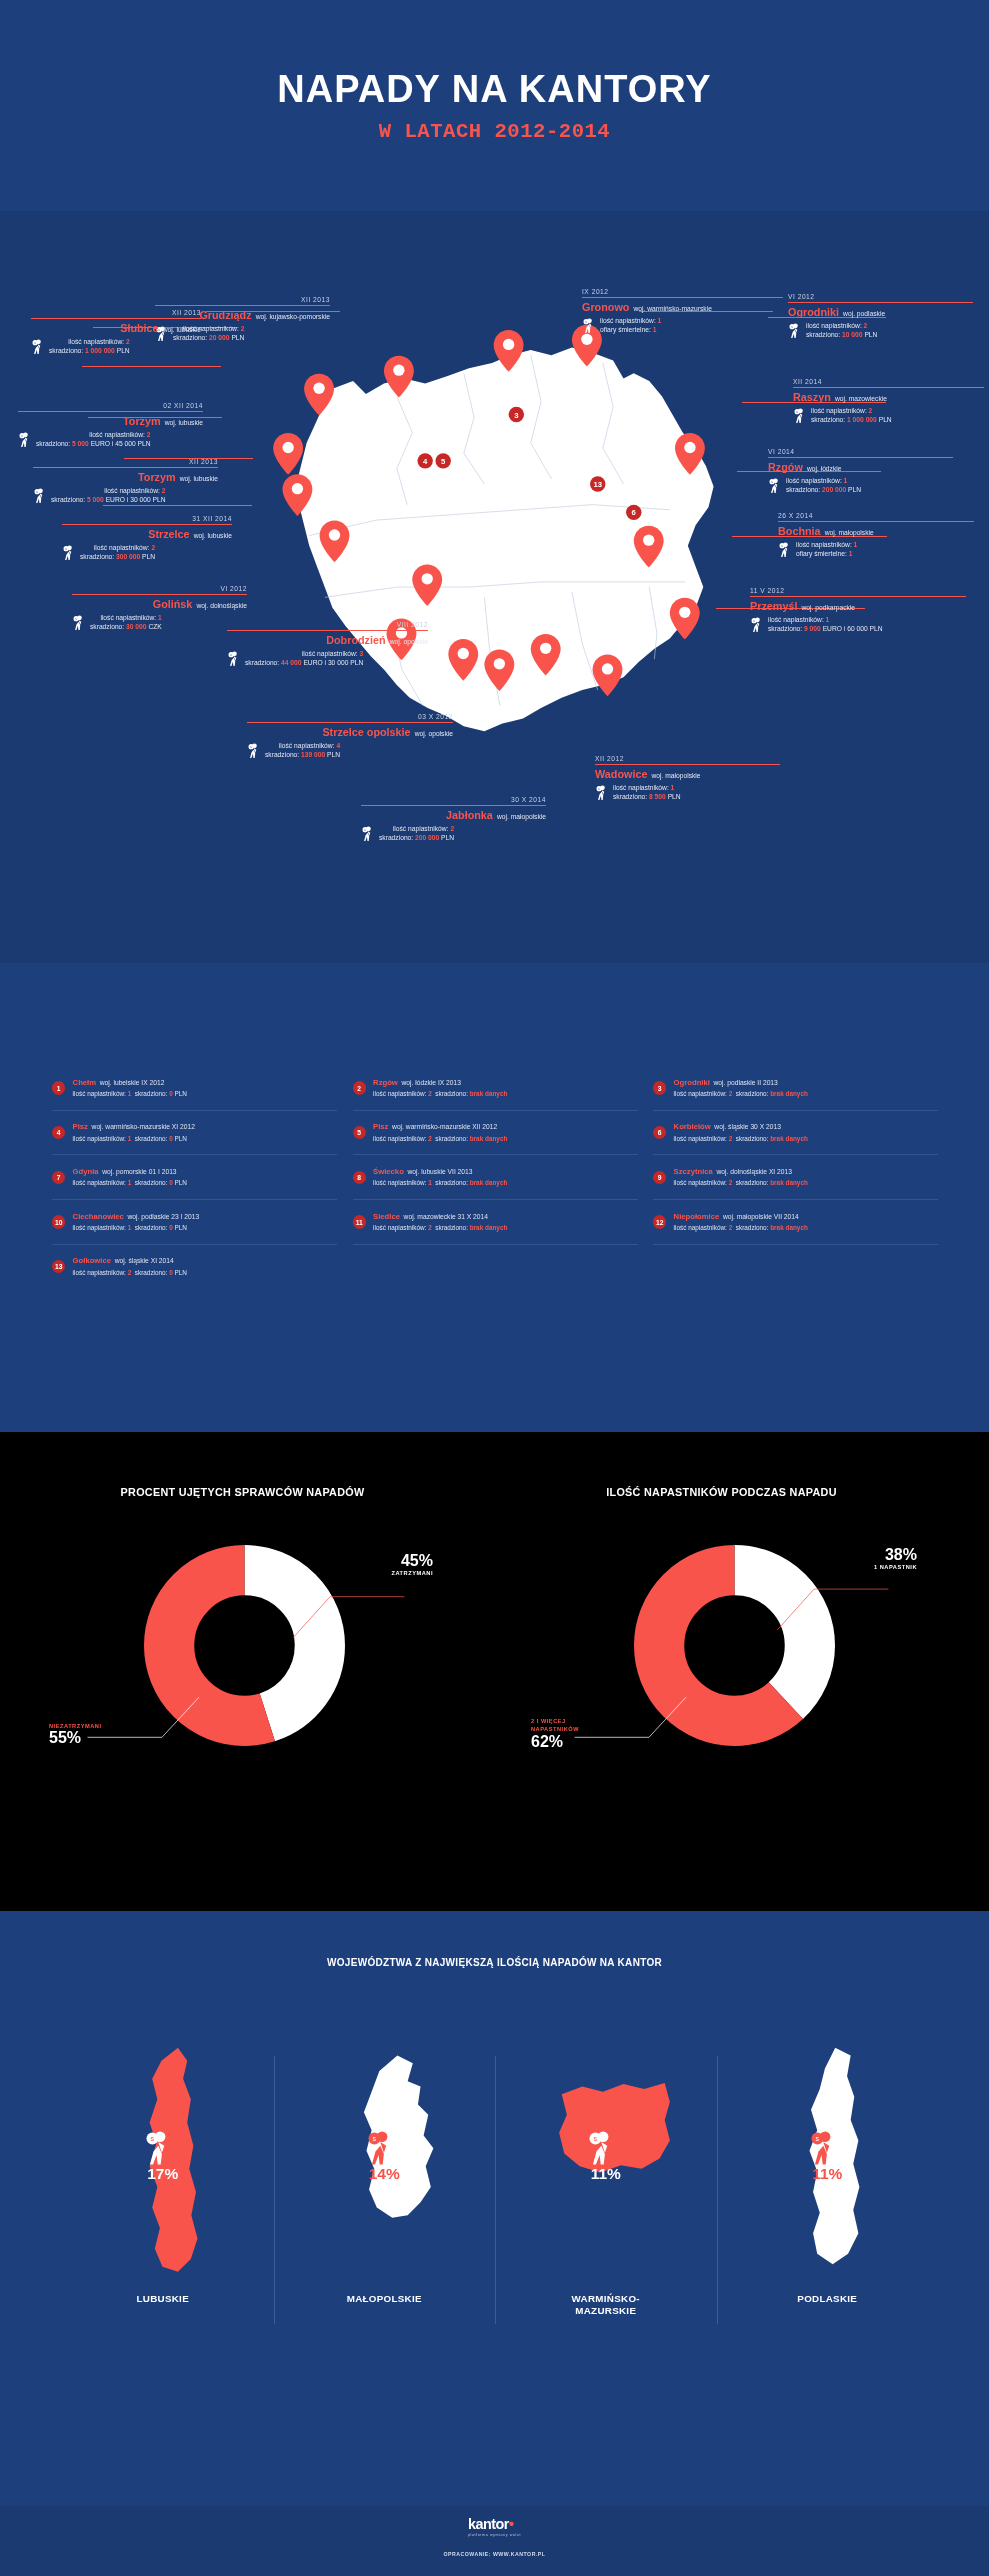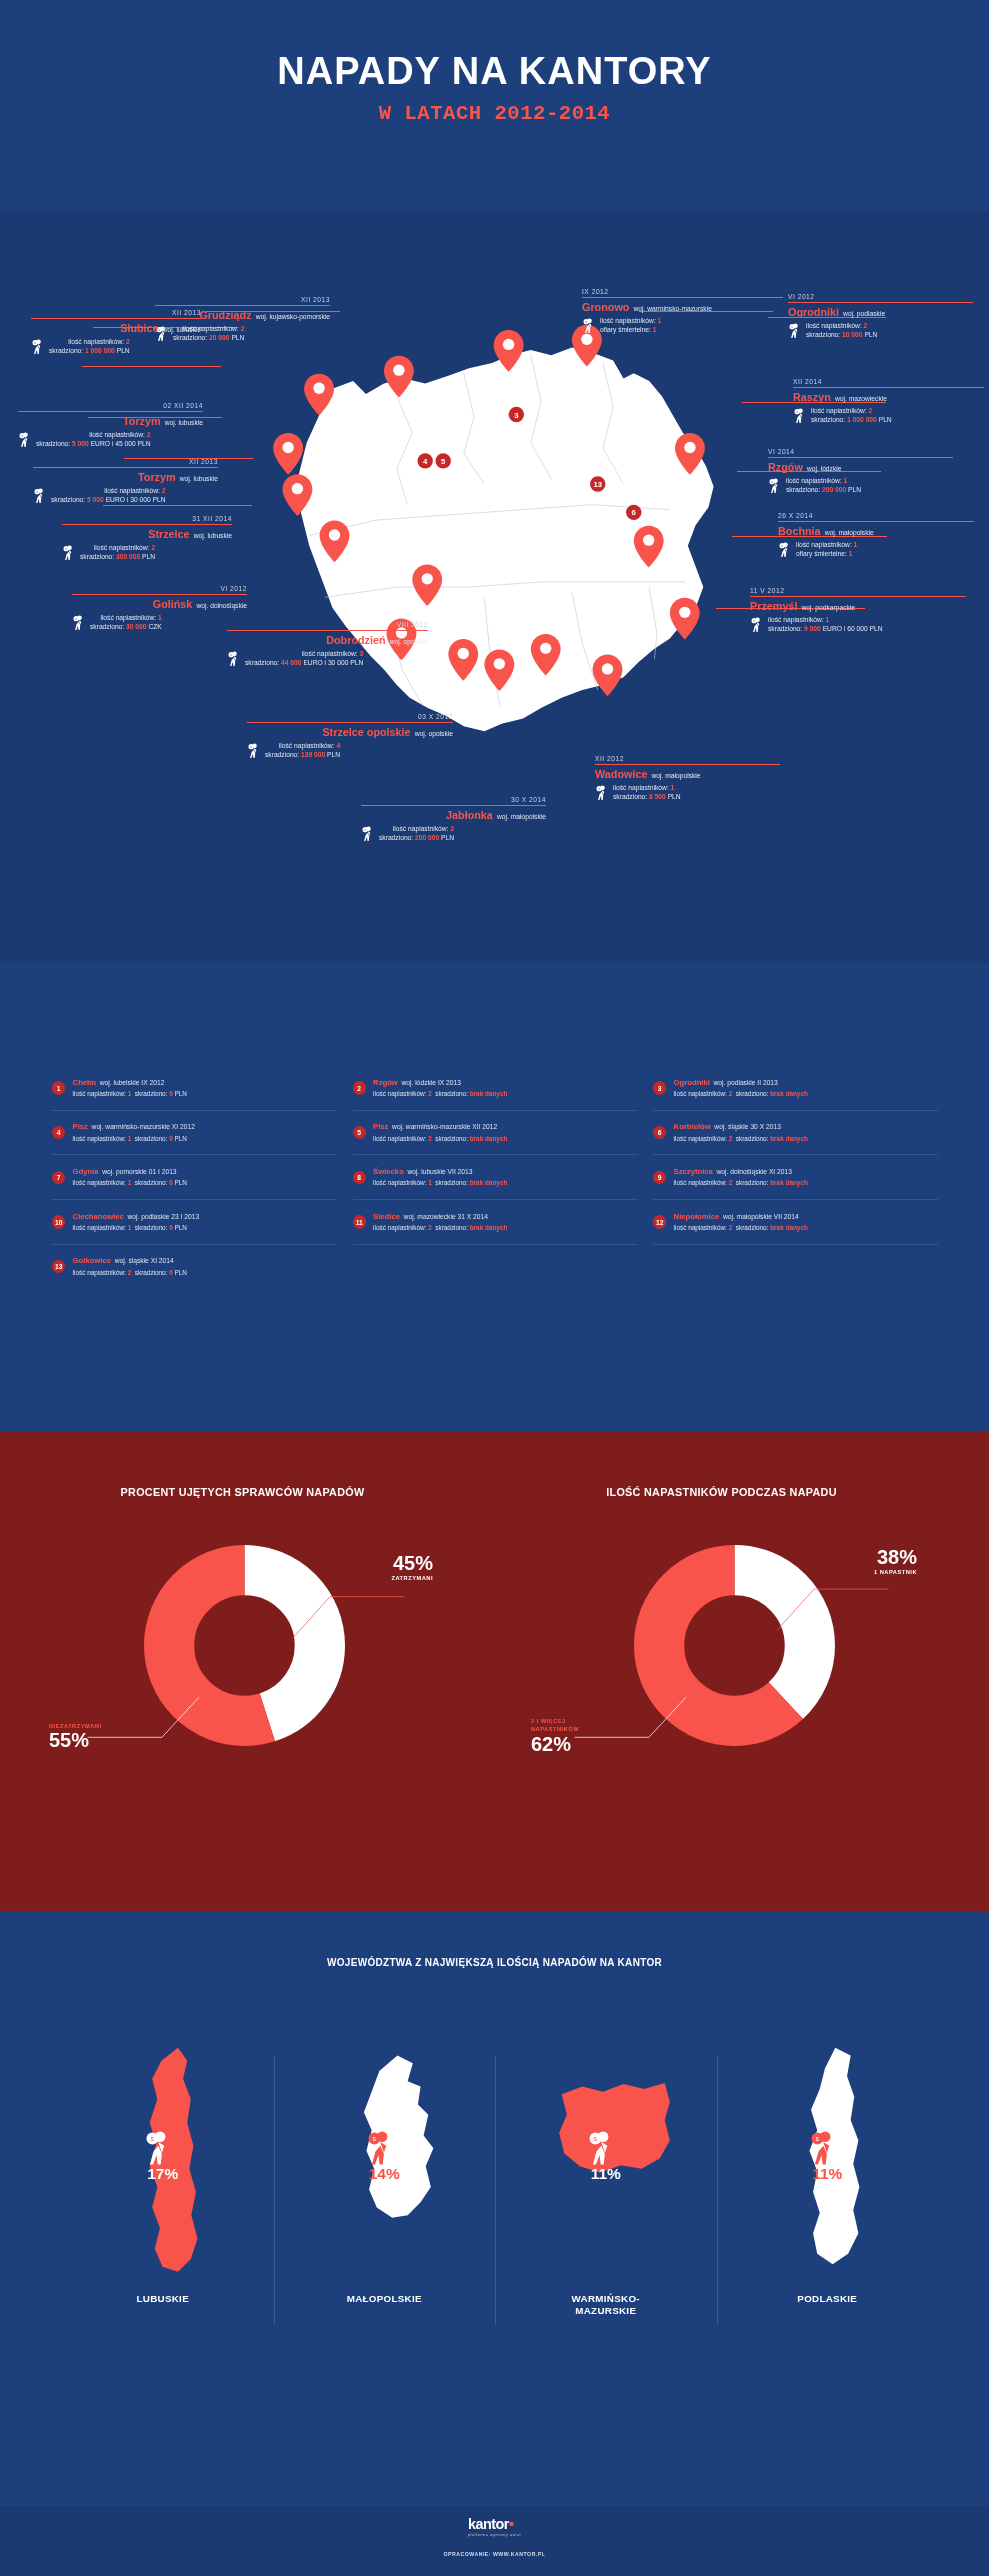--- a/index.html
+++ b/index.html
@@ -10,21 +10,21 @@
     color:#ffffff;
     overflow:hidden;
     position:relative;
   }
   .sec { position:absolute; left:0; width:989px; }
 
   
   #header { top:0; height:211px; background:#1d3f7c; }
   #header .t1 {
     text-align:center; font-size:38px; font-weight:bold; letter-spacing:1px;
-    color:#fff; margin-top:52px; line-height:1;
+    color:#fff; margin-top:70px; line-height:1;
   }
   #header .t2 {
     text-align:center; font-size:20.6px; font-weight:bold; letter-spacing:0.5px;
     color:#f9544b; margin-top:14.4px; line-height:1;font-family:Liberation Mono, monospace;
   }
 
   
   #mapsec { top:211px; height:752px; background:#1b3a72; }
   .polandmap { position:absolute; left:242px; top:67px; width:526px; height:546px; }
   .polandmap svg { width:100%; height:100%; display:block; }
@@ -66,29 +66,29 @@
   }
   .litem .txt { font-size:6.7px; line-height:1.6; }
   .litem .city { color:#f9544b; font-weight:bold; font-size:7.7px; }
   .litem .meta { color:#dfe5f1; font-size:6.7px; margin-left:3.6px; }
   .litem .l2 { color:#dfe5f1; font-size:6.4px; }
   .litem .l2 b { color:#f9544b; }
   .litem .l2 .nd { color:#f9544b; font-weight:bold; }
   .litem.nobd { border-bottom:none; }
 
   
-  #sec3 { top:1432px; height:479px; background:#7f1d1d; }
+  #sec3 { top:1432px; height:479px; background:#000000; }
   .chartTitle {
     position:absolute; font-size:10.8px; font-weight:bold; letter-spacing:0.3px;
     text-align:center; color:#fff; width:361px;
   }
   .donutWrap { position:absolute; width:201px; height:201px; }
   .donutWrap svg { width:100%; height:100%; display:block; }
   .dlabel { position:absolute; }
-  .dlabel .pc { font-size:20px; font-weight:bold; }
+  .dlabel .pc { font-size:16px; font-weight:bold; }
   .dlabel .cap { font-size:5.7px; font-weight:bold; letter-spacing:0.5px; }
   .w  { color:#ffffff; }
   .r  { color:#f9544b; }
 
   
   #sec4 { top:1911px; height:595px; background:#1d3f7c; }
   #sec4 h2 {
     text-align:center; font-size:10px; font-weight:bold; letter-spacing:0.3px;
     padding-top:46px; color:#fff;
   }

